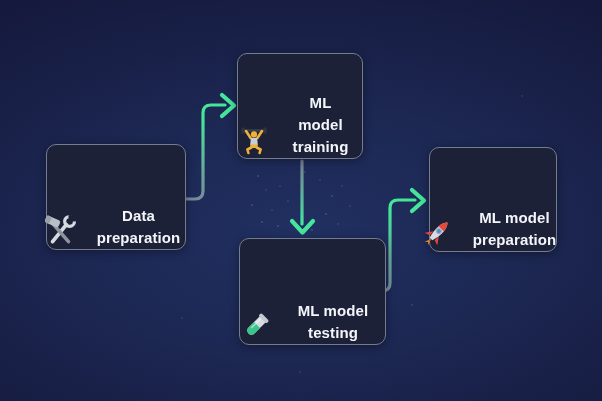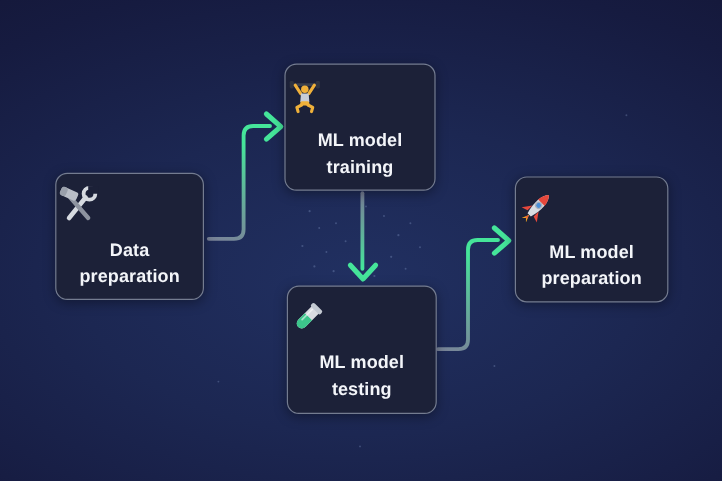--- a/index.html
+++ b/index.html
@@ -11,34 +11,34 @@
     background:
       radial-gradient(115% 95% at 50% 58%, #213061 0%, #1c2752 34%, #161b40 66%, #121330 100%);
   }
   .arrow-layer{position:absolute;left:0;top:0;z-index:1;}
   .card{
     position:absolute;z-index:2;
     background:#1c2138;
     border:1.5px solid #747c90;
     border-radius:10px;
     box-sizing:border-box;
-    display:flex;flex-direction:column;
-    align-items:flex-start;justify-content:center;
+    display:flex;flex-direction:row;
+    align-items:flex-end;justify-content:center;
     gap:9px;
     box-shadow:0 2px 10px rgba(0,0,0,.35);
   }
   .card-icon{display:flex;align-items:center;justify-content:center;height:36px;}
   .card-label{
     font-size:15px;font-weight:700;color:#f3f5f9;
     text-align:center;line-height:22px;
     padding:0 10px;letter-spacing:.1px;
   }
-  .n1{left:46px;top:144px;width:124px;height:106px;}
+  .n1{left:46px;top:144px;width:140px;height:106px;}
   .n2{left:237px;top:53px;width:126px;height:106px;}
-  .n3{left:239px;top:238px;width:125px;height:107px;}
+  .n3{left:239px;top:238px;width:147px;height:107px;}
   .n4{left:429px;top:147px;width:128px;height:105px;}
 </style>
 </head>
 <body>
 
 <div class="stage">
 
   <svg class="arrow-layer" width="602" height="401" viewBox="0 0 602 401">
     <defs>
       <linearGradient id="g1" gradientUnits="userSpaceOnUse" x1="180" y1="202" x2="208" y2="122">

